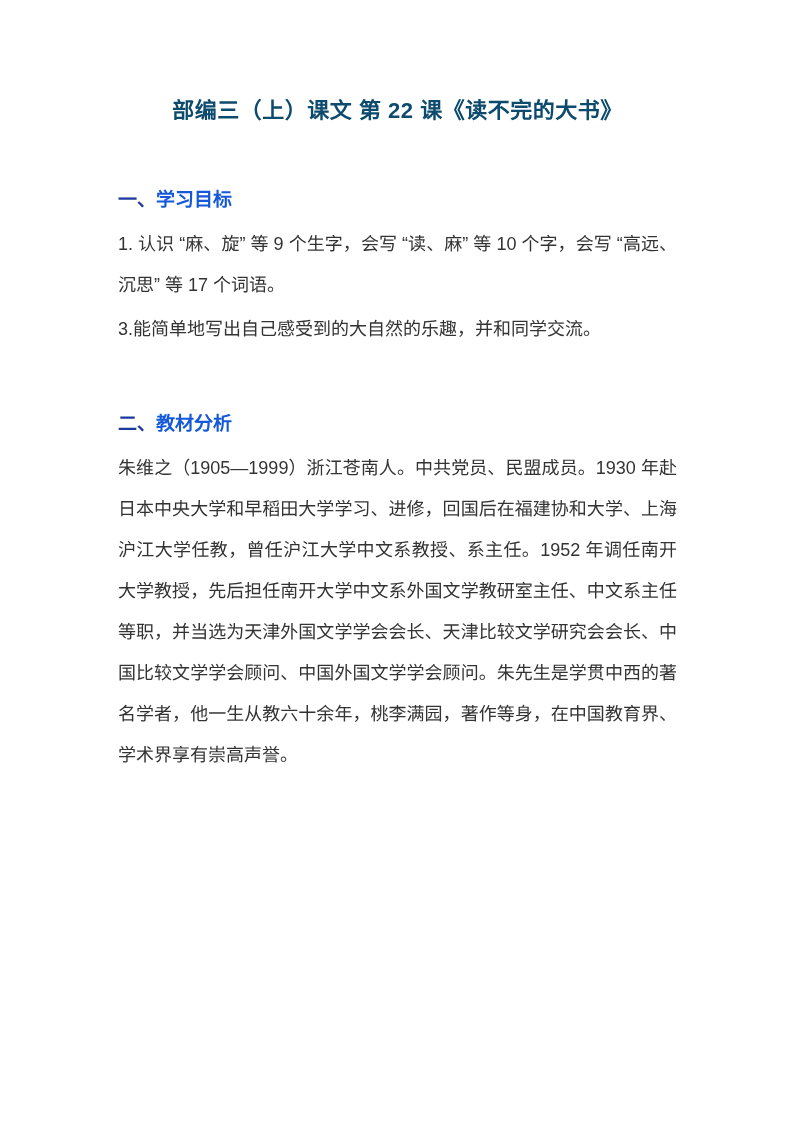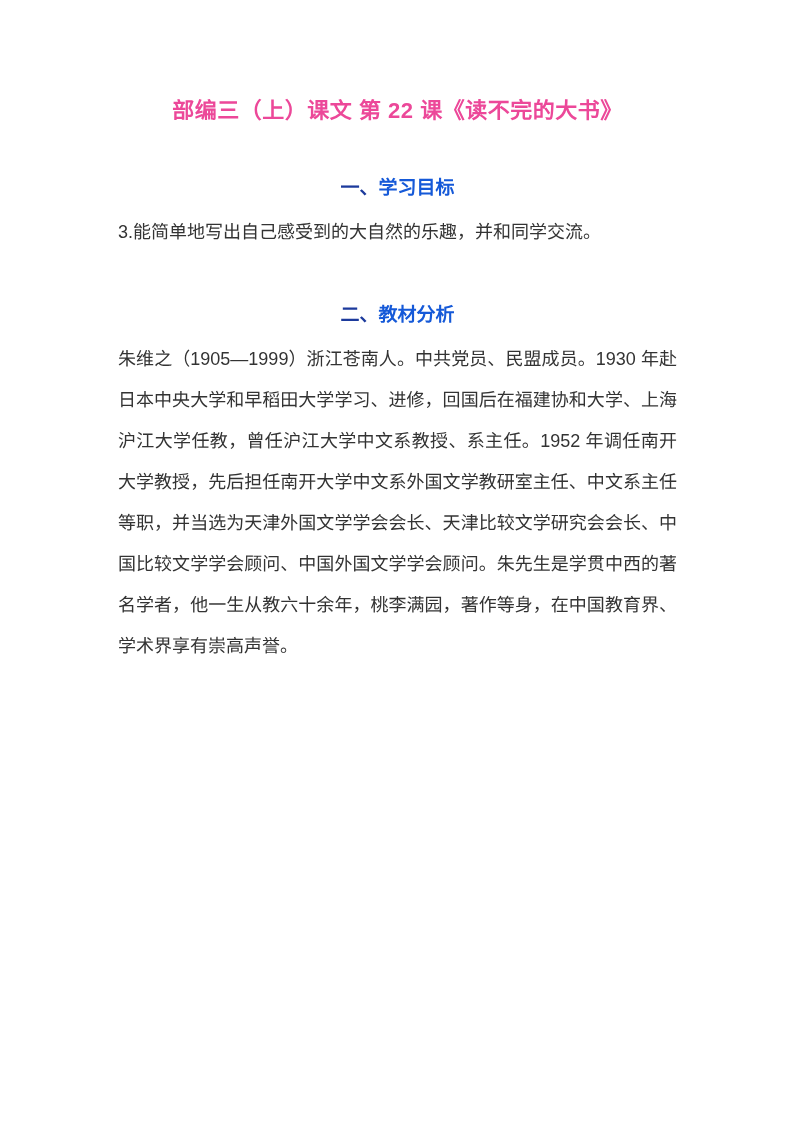--- a/index.html
+++ b/index.html
@@ -15,29 +15,28 @@
     color: #333333;
   }
   .content {
     padding: 96px 116px 0 118px;
   }
   .doc-title {
     font-size: 22px;
     line-height: 30px;
     font-weight: 700;
     text-align: center;
-    color: #ec4899;
+    color: #0c4a6e;
     letter-spacing: 0.5px;
   }
   .section-heading {
-    margin: 48px 0 10px 0;
+    margin: 60px 0 10px 0;
     font-size: 19px;
     line-height: 28px;
     font-weight: 700;
-    text-align: center;
   }
   .heading-prefix { color: #1c3a9c; }
   .heading-label  { color: #1559d8; }
   .para {
     font-size: 18px;
     line-height: 41px;
     text-align: justify;
     color: #333333;
     margin: 0 0 3px 0;
     word-break: break-all;
@@ -47,20 +46,21 @@
 <body>
 
 <div class="page">
   <div class="content">
 
     <h1 class="doc-title">部编三（上）课文 第 22 课《读不完的大书》</h1>
 
     <h2 class="section-heading">
       <span class="heading-prefix">一、</span><span class="heading-label">学习目标</span>
     </h2>
+    <p class="para">1. 认识 “麻、旋” 等 9 个生字，会写 “读、麻” 等 10 个字，会写 “高远、沉思” 等 17 个词语。</p>
     <p class="para">3.能简单地写出自己感受到的大自然的乐趣，并和同学交流。</p>
 
     <h2 class="section-heading">
       <span class="heading-prefix">二、</span><span class="heading-label">教材分析</span>
     </h2>
 
     <p class="para">朱维之（1905—1999）浙江苍南人。中共党员、民盟成员。1930 年赴日本中央大学和早稻田大学学习、进修，回国后在福建协和大学、上海沪江大学任教，曾任沪江大学中文系教授、系主任。1952 年调任南开大学教授，先后担任南开大学中文系外国文学教研室主任、中文系主任等职，并当选为天津外国文学学会会长、天津比较文学研究会会长、中国比较文学学会顾问、中国外国文学学会顾问。朱先生是学贯中西的著名学者，他一生从教六十余年，桃李满园，著作等身，在中国教育界、学术界享有崇高声誉。</p>
 
   </div>
 </div>

